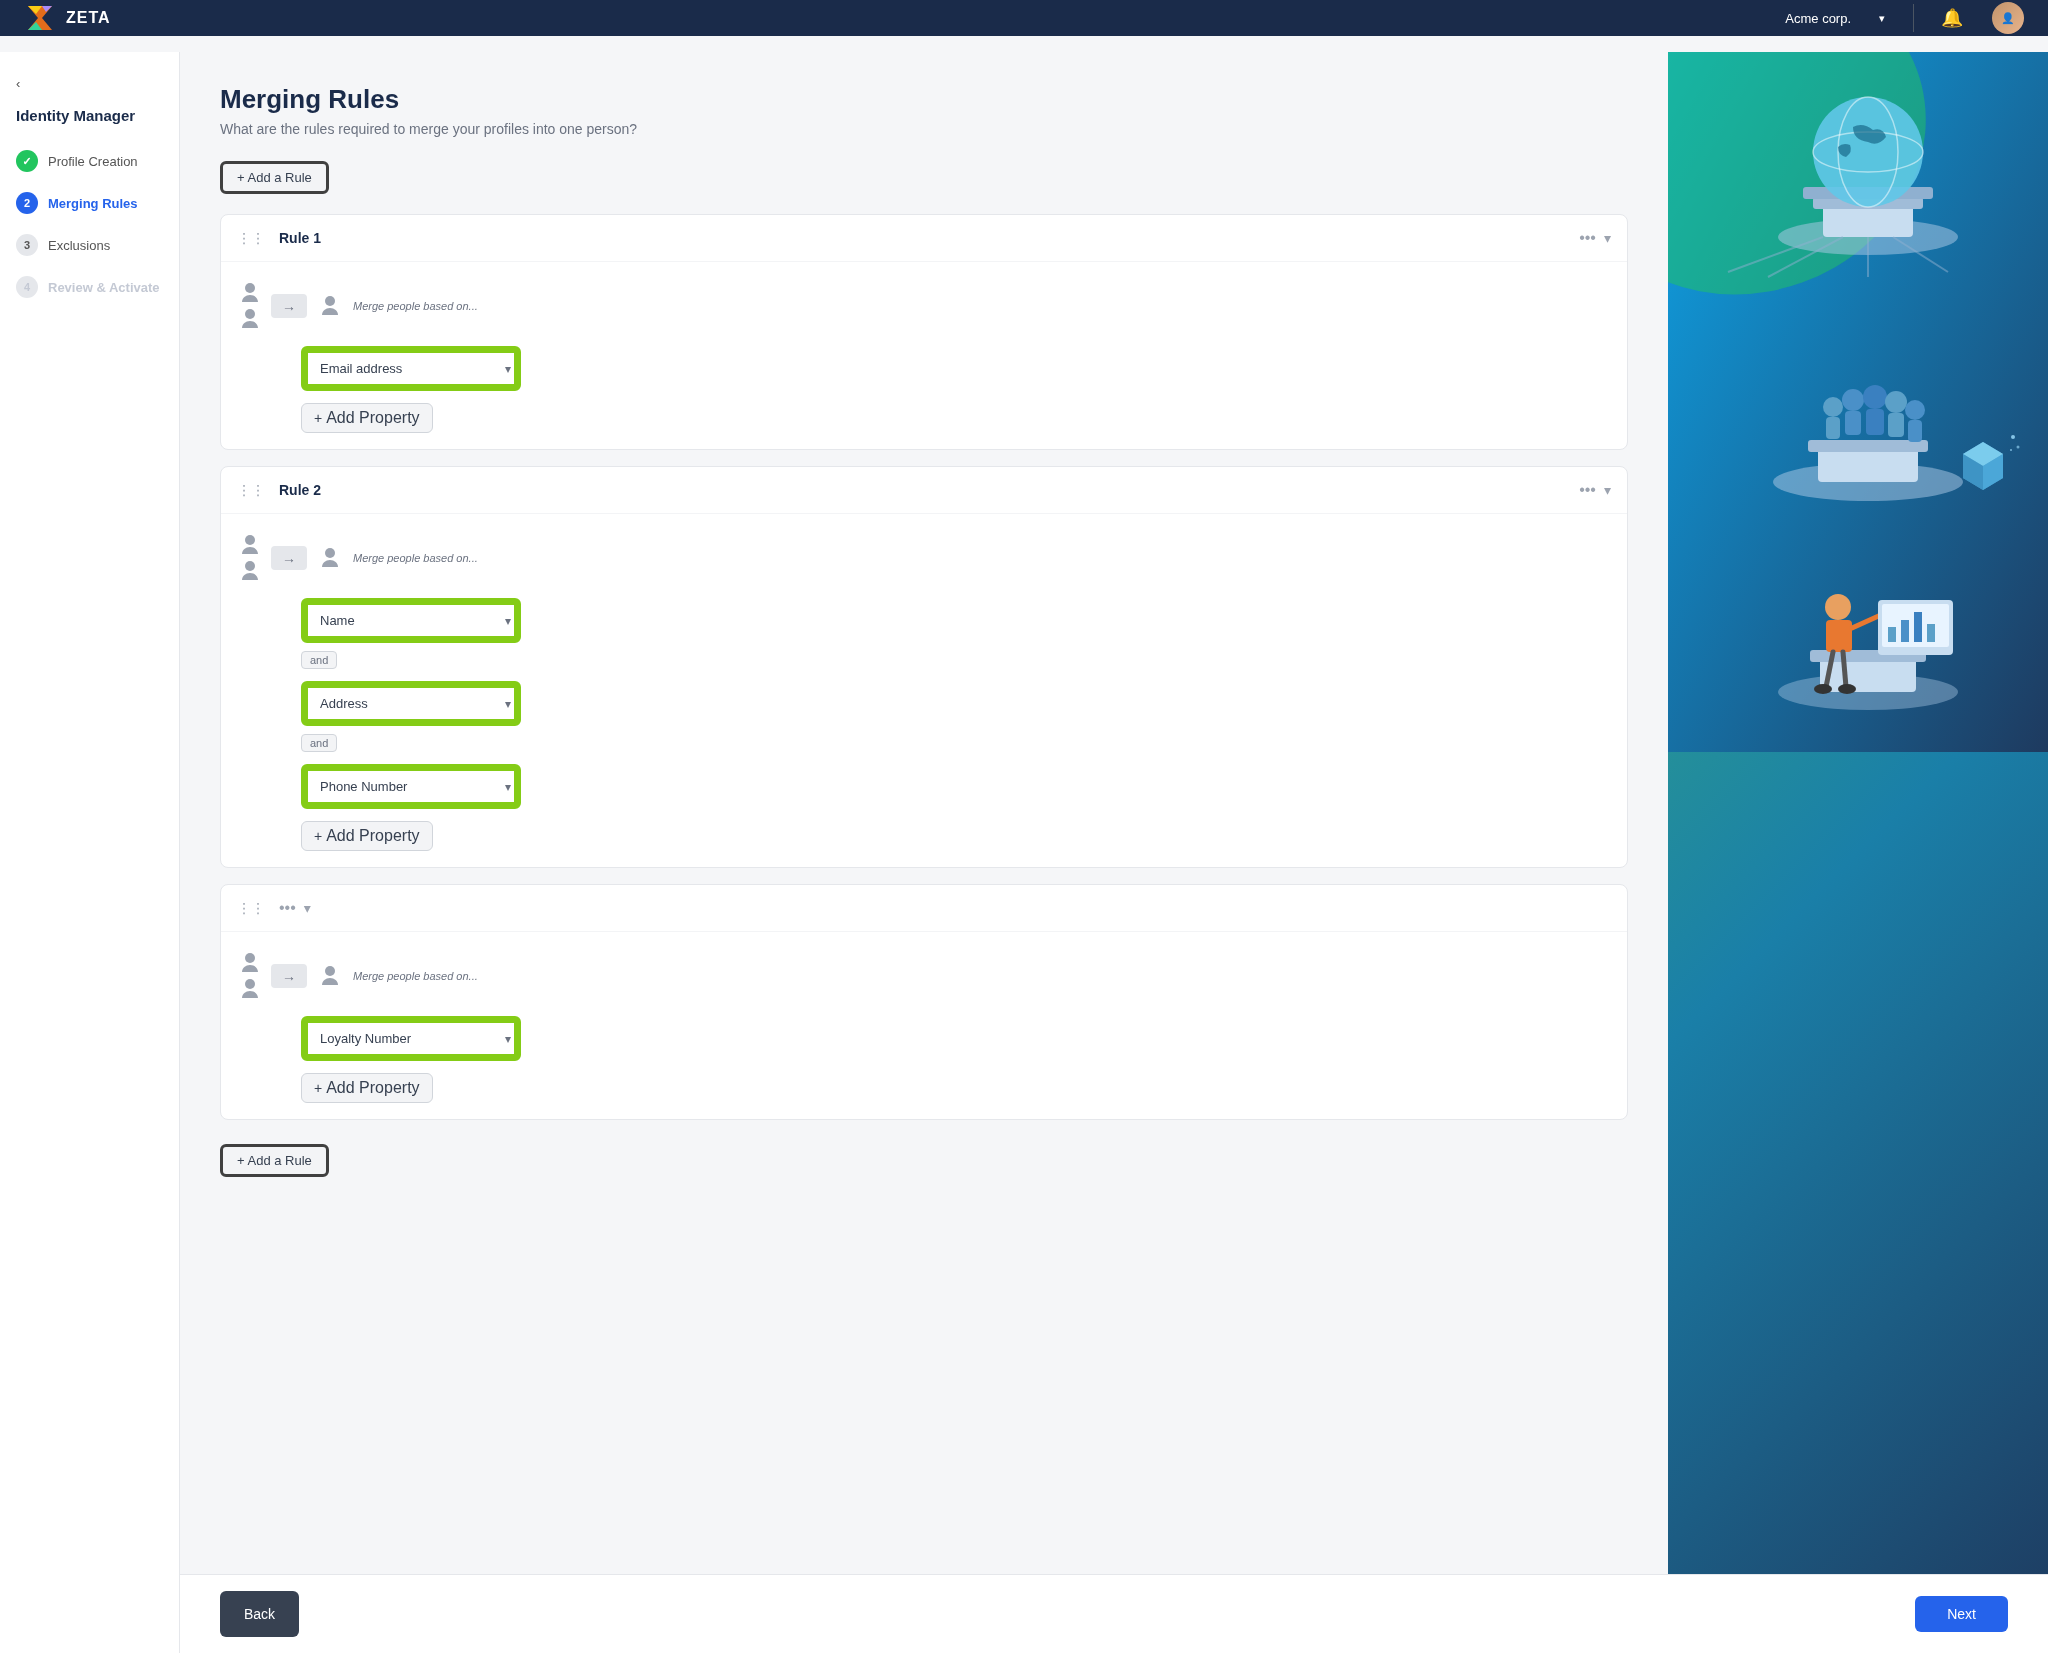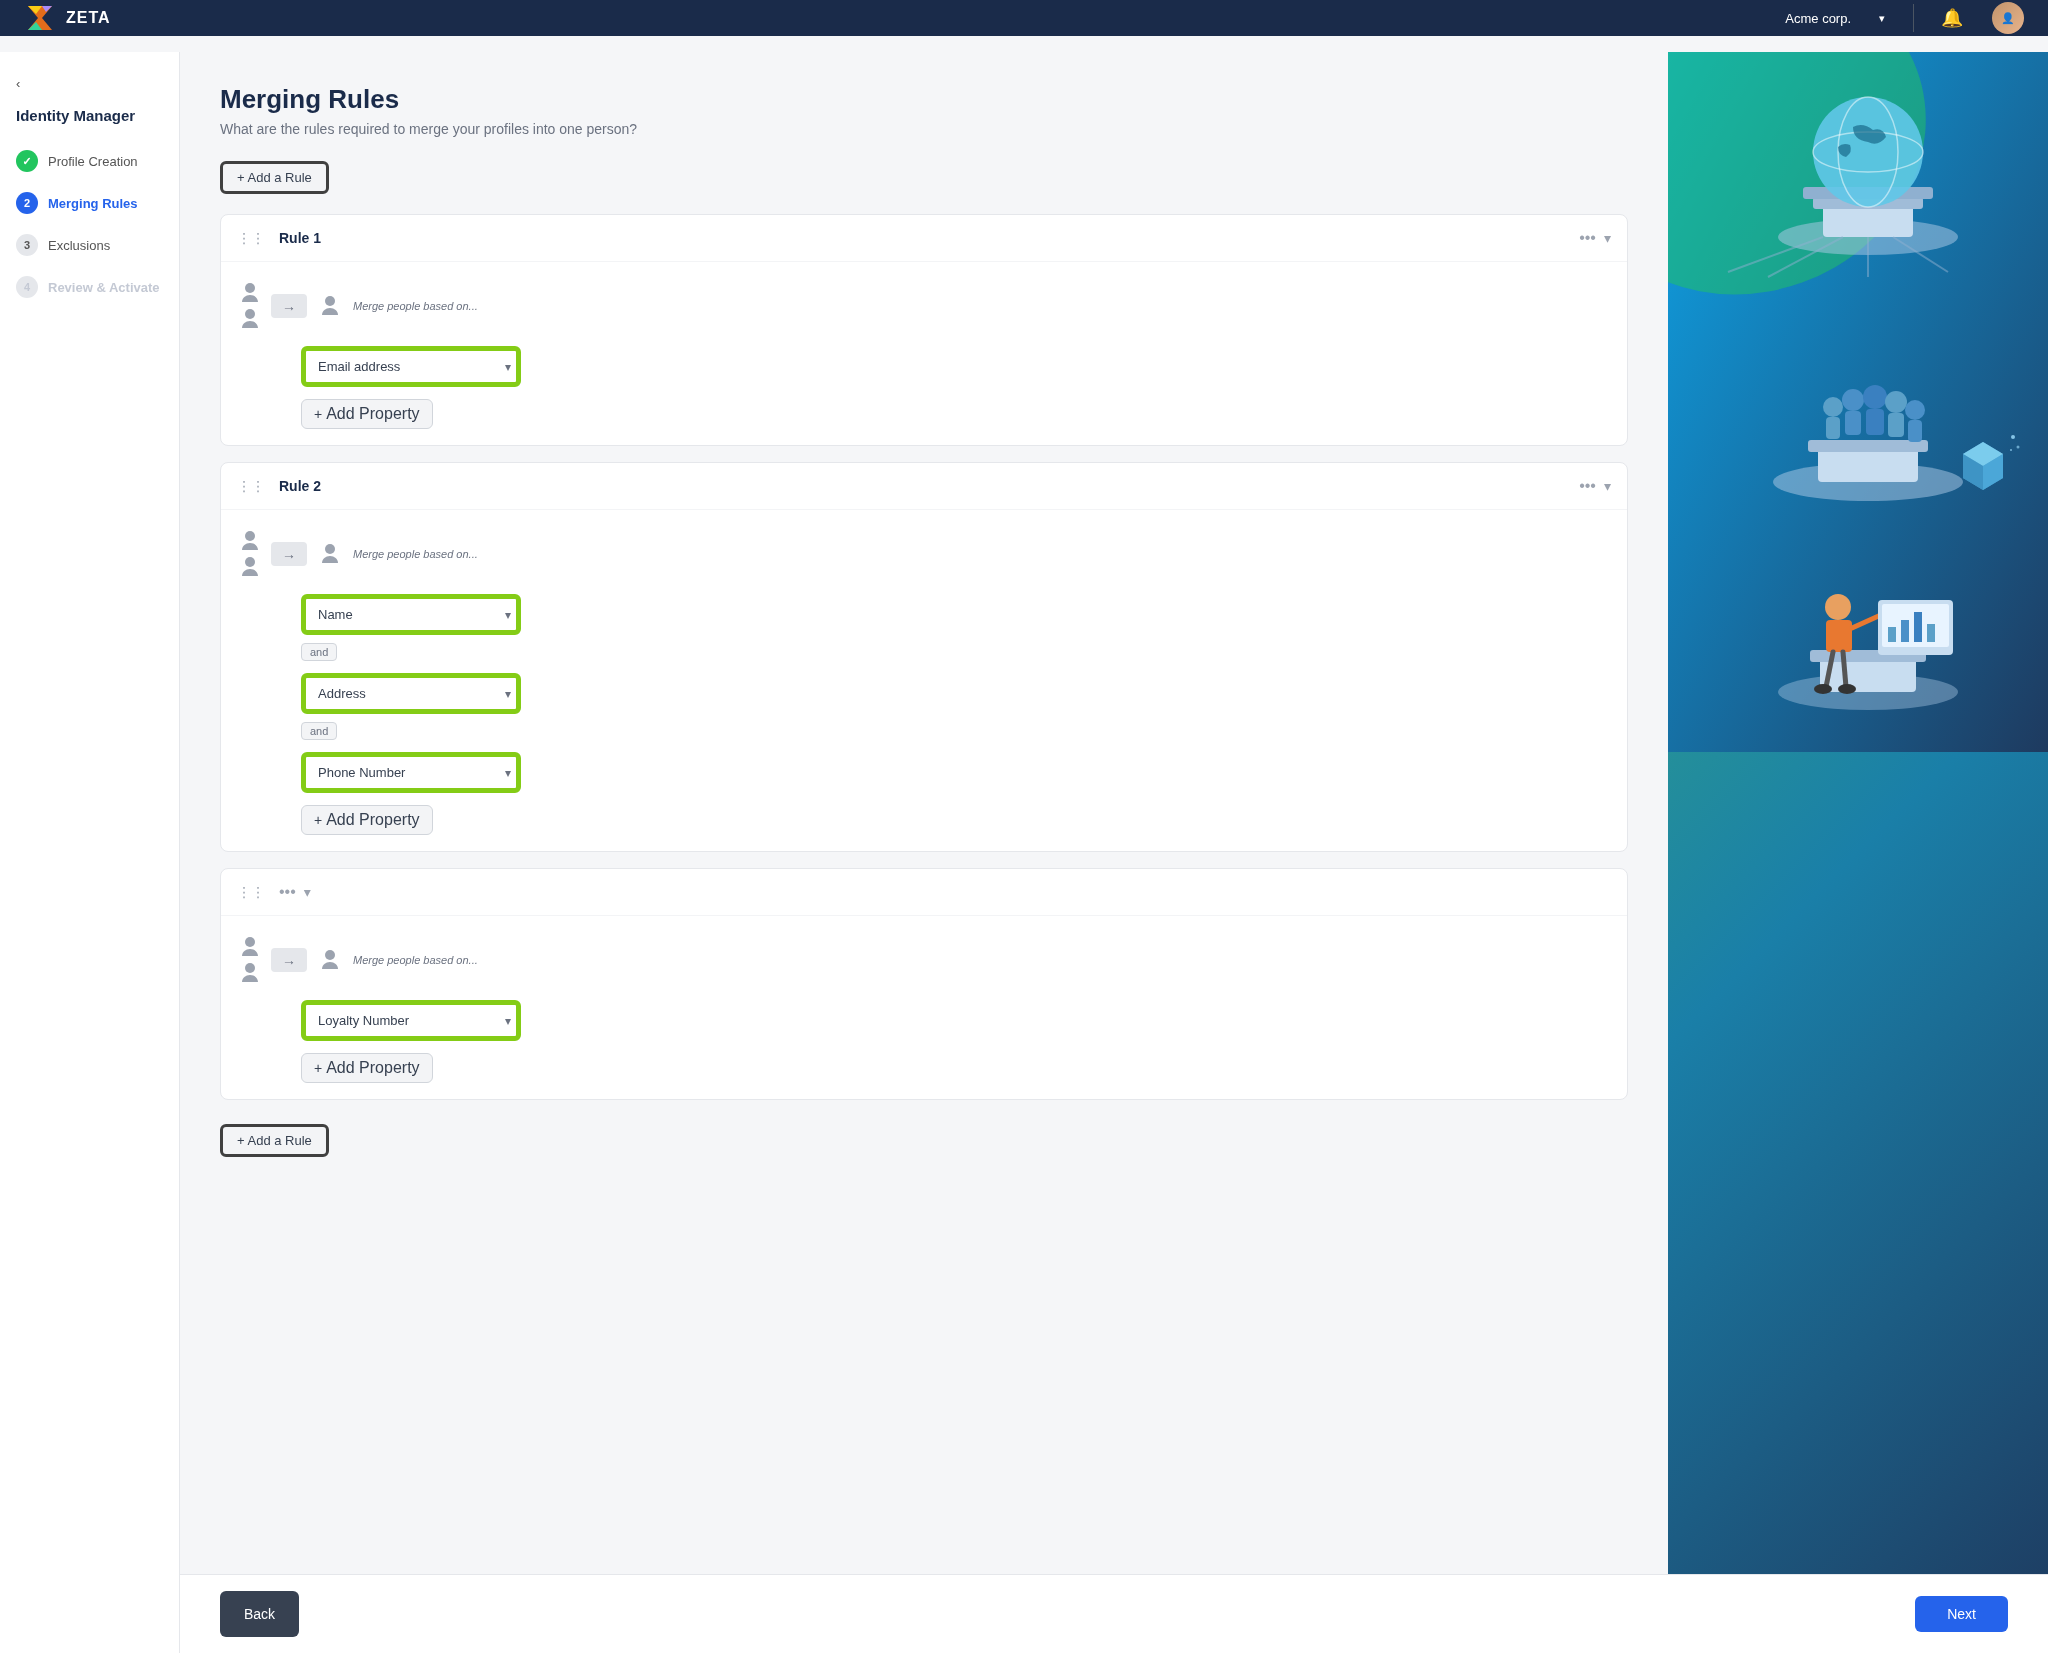--- a/index.html
+++ b/index.html
@@ -120,21 +120,21 @@
       margin-left: 0;
     }
     .property-select-wrapper {
       position: relative;
       width: 220px;
       margin-bottom: 8px;
     }
     .property-select-wrapper select {
       width: 100%;
       padding: 8px 32px 8px 12px;
-      border: 5px solid #84cc16;
+      border: 7px solid #84cc16;
       border-radius: 6px;
       font-size: 13px;
       color: #374151;
       background: #fff;
       appearance: none;
       cursor: pointer;
     }
     .property-select-wrapper::after {
       content: '▾';
       position: absolute;

